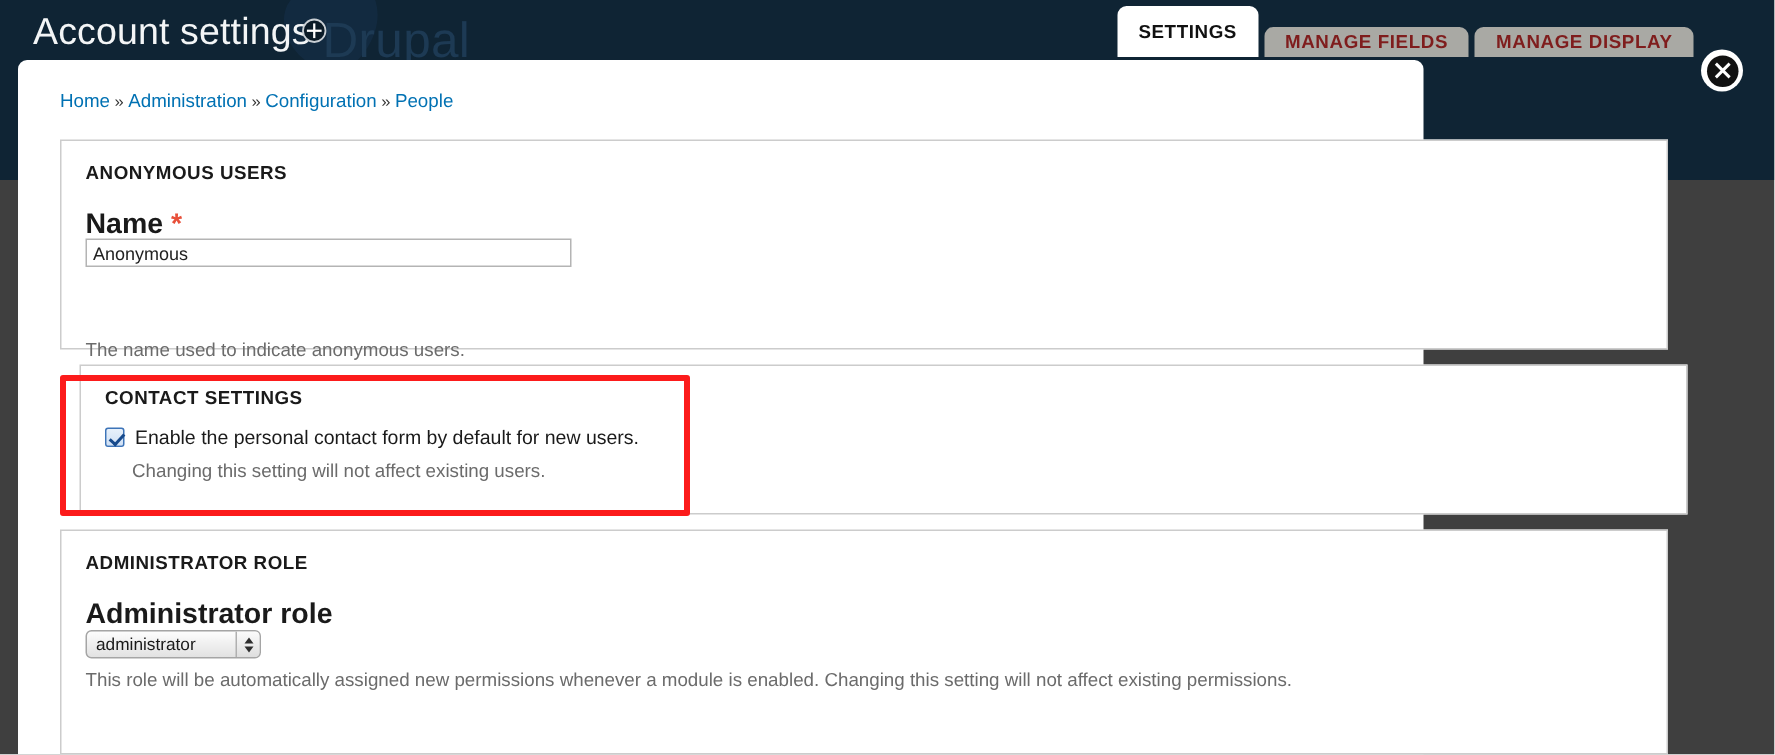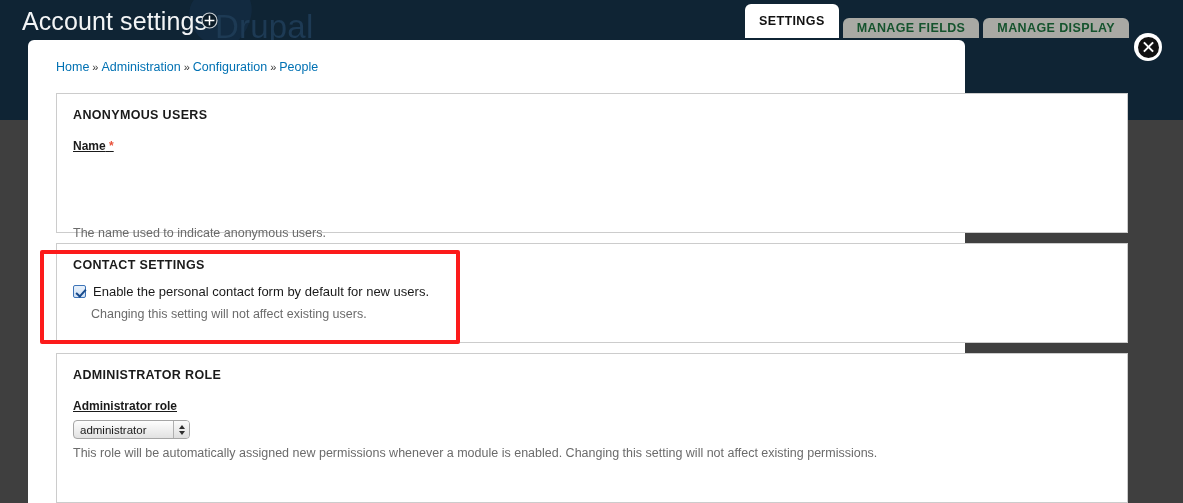--- a/index.html
+++ b/index.html
@@ -74,35 +74,35 @@
   }
   .tab {
     height: 20px;
     padding: 0 14px;
     display: flex;
     align-items: center;
     border-radius: 6px 6px 0 0;
     font-size: 12.5px;
     font-weight: bold;
     letter-spacing: .4px;
-    color: #14532d;
+    color: #7f1d1d;
     background: #a9a9a4;
     cursor: pointer;
     white-space: nowrap;
   }
   .tab.active {
     background: #ffffff;
     color: #111;
     height: 34px;
   }
 
   
   .modal {
     position: absolute;
-    left: 28px; top: 40px;
+    left: 12px; top: 40px;
     width: 937px;
     height: 463px;
     background: #ffffff;
     border-radius: 6px 6px 0 0;
     padding-left: 28px;
   }
 
   .close-btn {
     position: absolute;
     left: 1134px; top: 33px;
@@ -153,38 +153,37 @@
 
   
   .fieldset {
     position: absolute;
     left: 28px;
     width: 1072px;
     border: 1px solid #ccc;
     background: #fff;
   }
   #fs-anonymous { top: 53px;  height: 140px; }
-  #fs-contact   { top: 203px; height: 100px; }
+  #fs-contact   { top: 203px; height: 100px; margin-left: 13px; }
   #fs-admin     { top: 313px; height: 150px; }
 
   .legend {
     position: absolute;
     left: 16px; top: 14px;
     font-size: 12.5px;
     font-weight: bold;
     color: #1a1a1a;
     letter-spacing: .35px;
   }
 
   .field-label {
     position: absolute;
-    font-size: 12px;
+    font-size: 19px;
     font-weight: bold;
     color: #1a1a1a;
-    text-decoration: underline;
   }
   .required-star { color: #e8503a; font-weight: bold; }
 
   .text-input {
     position: absolute;
     border: 1px solid #b4b4b4;
     background: #fff;
     font-family: "Liberation Sans", sans-serif;
     font-size: 12px;
     color: #222;
@@ -310,20 +309,21 @@
     <div class="breadcrumb">
       <a>Home</a><span class="sep">»</span><a>Administration</a><span class="sep">»</span><a>Configuration</a><span class="sep">»</span><a>People</a>
     </div>
 
     <div class="fieldset" id="fs-anonymous">
       <div class="legend">ANONYMOUS USERS</div>
       <div class="field-label" style="left:16px; top:45px;">
         <span>Name</span>
         <span class="required-star">*</span>
       </div>
+      <input class="text-input" style="left: 16px; top: 65px; width: 324px; height: 19px;" value="Anonymous">
       <div class="description" style="left:16px; top:90px;margin-top:42px;">The name used to indicate anonymous users.</div>
     </div>
 
     <div class="fieldset" id="fs-contact">
       <div class="legend">CONTACT SETTINGS</div>
       <div class="cb-row">
         <span class="checkbox"></span>
         <span class="cb-label">Enable the personal contact form by default for new users.</span>
       </div>
       <div class="description" style="left:34px; top:63px;text-align:right;">Changing this setting will not affect existing users.</div>

